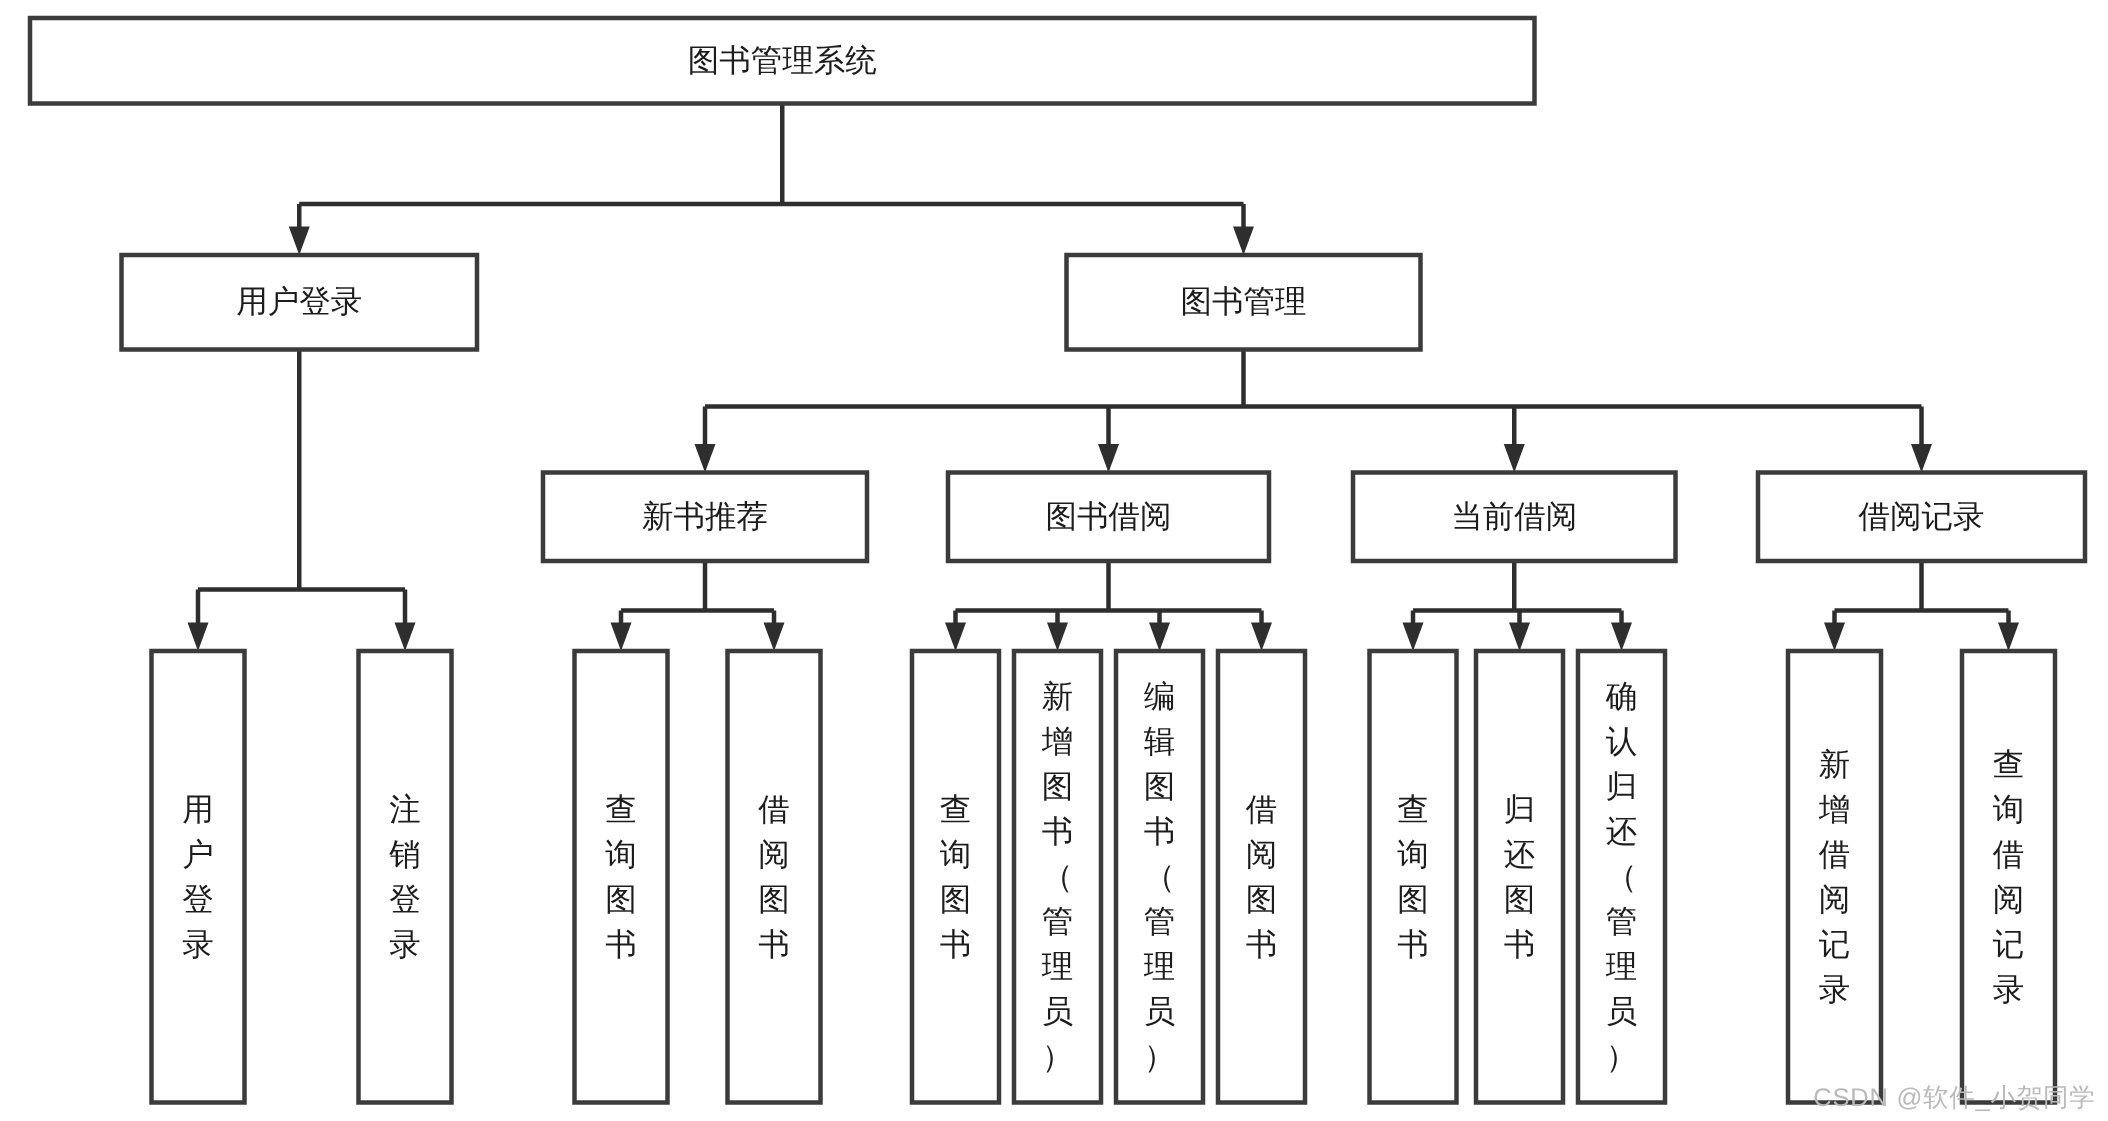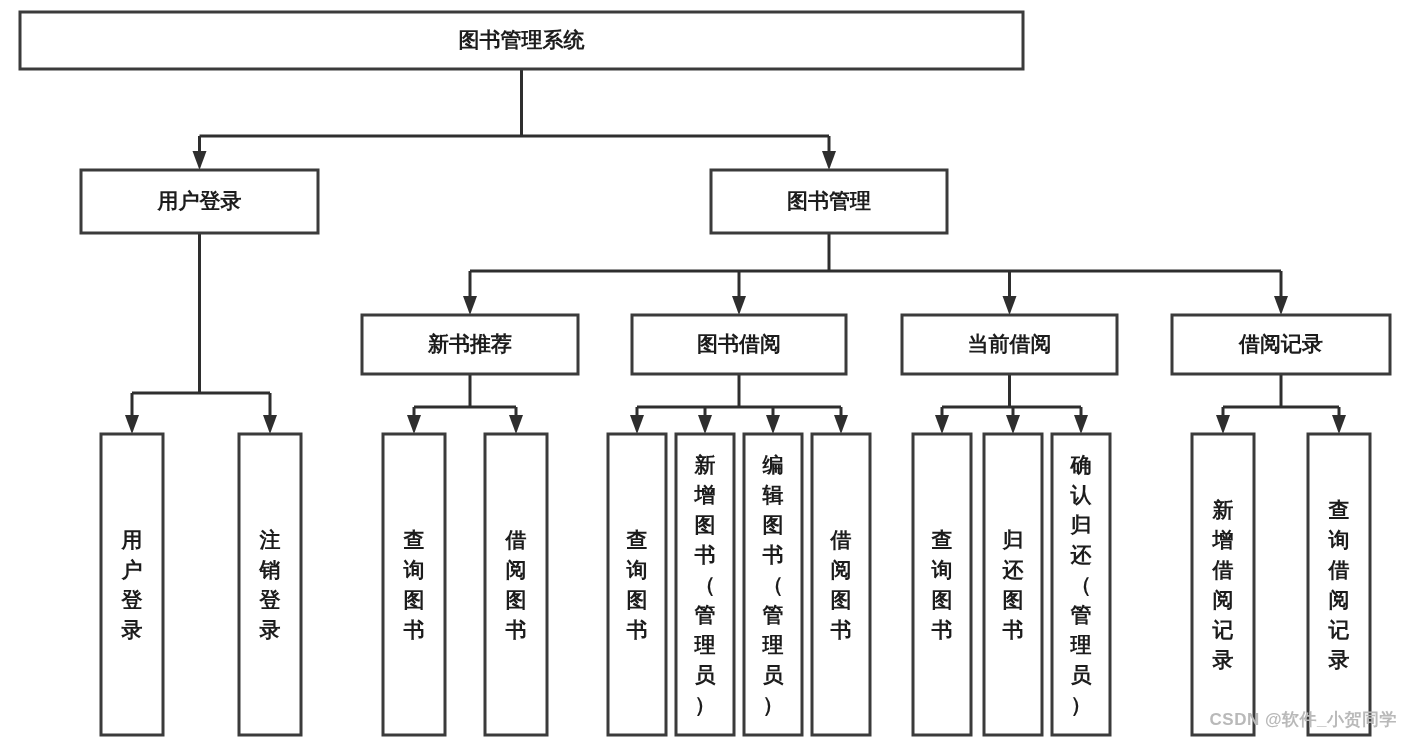--- a/index.html
+++ b/index.html
@@ -12,21 +12,20 @@
     width: 1405px;
     height: 747px;
     font-family: "Liberation Sans", "DejaVu Sans", sans-serif;
     overflow: hidden;
     position: relative;
   }
   #diagram-root {
     position: relative;
     width: 1405px;
     height: 747px;
-    font-weight: bold;
   }
   svg.diagram-svg {
     position: absolute;
     top: 0;
     left: 0;
     width: 1405px;
     height: 747px;
     display: block;
   }
   .node-box {
@@ -55,21 +54,21 @@
   .node-label-v {
     font-family: "Liberation Sans", "DejaVu Sans", sans-serif;
     font-size: 21px;
     fill: #1c1c1c;
     text-anchor: middle;
     white-space: pre;
   }
   .watermark-text {
     position: absolute;
     right: 8px;
-    bottom: 16px;
+    bottom: 4px;
     font-family: "Liberation Sans", "DejaVu Sans", sans-serif;
     font-size: 17px;
     color: #b9b9b9;
     letter-spacing: 0.5px;
     user-select: none;
     white-space: nowrap;
     margin-top: 32px;
   }
 </style>
 </head>

